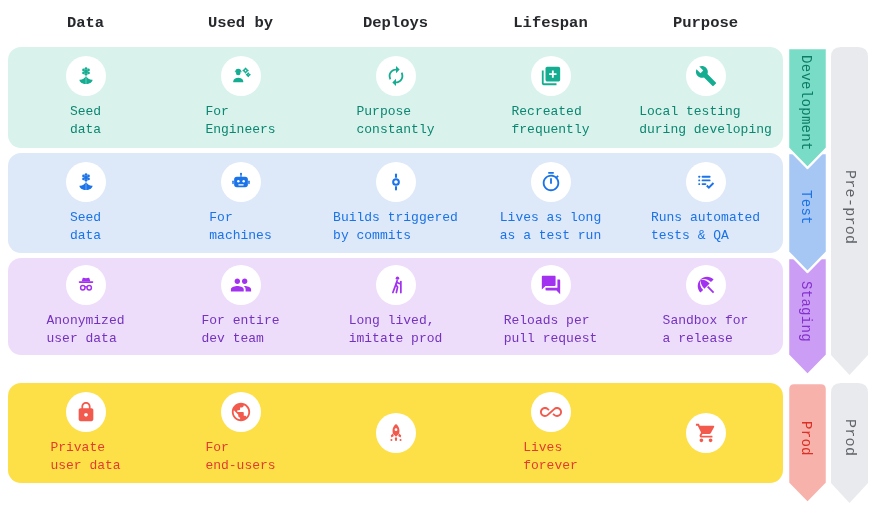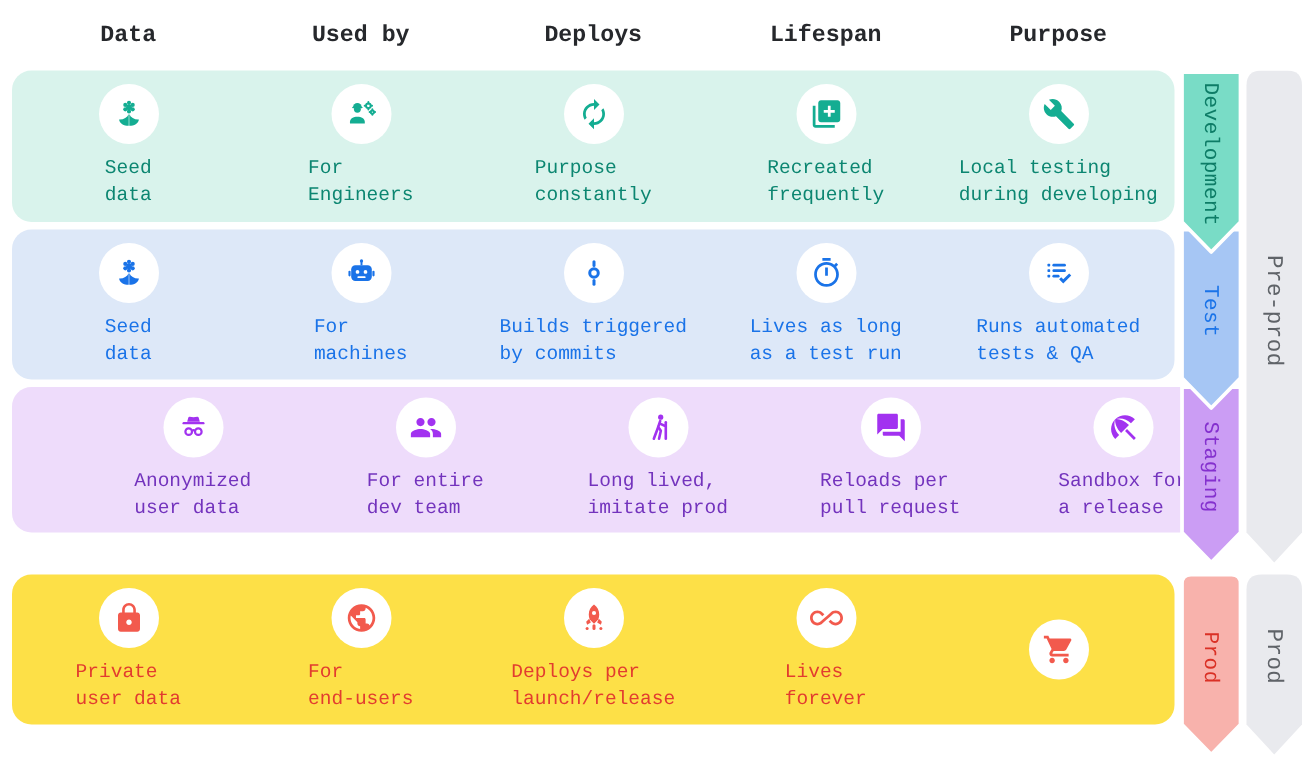--- a/index.html
+++ b/index.html
@@ -7,21 +7,21 @@
     position:relative;width:871px;height:511px;background:#fff;overflow:hidden;
     font-family:Liberation Mono, monospace;
   }
   
   .header-row{position:absolute;left:8px;top:14px;width:775px;display:flex;}
   .col-header{flex:1;text-align:center;font-size:15.5px;font-weight:700;color:#26282c;}
   
   .env-row{position:absolute;left:8px;width:775px;border-radius:13px;display:flex;align-items:stretch;}
   .row-development{top:47px;height:101px;background:#d9f3ec;color:#0c8671;}
   .row-test{top:153px;height:100px;background:#dde8f8;color:#1a73e8;}
-  .row-staging{top:258px;height:97px;background:#eedcfb;color:#7333bd;padding-left:43px;}
+  .row-staging{top:258px;height:97px;background:#eedcfb;color:#7333bd;}
   .row-prod{top:383px;height:100px;background:#fde047;color:#e23c2f;}
   .cell{flex:1;display:flex;flex-direction:column;align-items:center;justify-content:center;gap:7px;}
   .icon-circle{
     width:40px;height:40px;border-radius:50%;background:#fff;
     display:flex;align-items:center;justify-content:center;flex:0 0 auto;
   }
   .row-development .icon-circle{color:#14ad92;}
   .row-test .icon-circle{color:#1a73e8;}
   .row-staging .icon-circle{color:#a232f0;}
   .row-prod .icon-circle{color:#f25a4d;}
@@ -308,24 +308,20 @@
       <div class="icon-circle">
         <svg width="22" height="22" viewBox="0 0 24 24" fill="currentColor">
           <path d="M12 2.2c2.4 1.6 3.8 4.4 3.8 7.3 0 1.2-.2 2.4-.7 3.5l-3.1 3.1-3.1-3.1c-.5-1.1-.7-2.3-.7-3.5 0-2.9 1.4-5.7 3.8-7.3z"></path>
           <circle cx="12" cy="8.4" r="1.5" fill="#fff"></circle>
           <path d="M8.5 12.6l-2.2 2.2.7 2.1 2.7-1.6zM15.5 12.6l2.2 2.2-.7 2.1-2.7-1.6z"></path>
           <rect x="10.9" y="16.6" width="2.2" height="4.2" rx="1.1"></rect>
           <circle cx="7" cy="19.6" r="1.1"></circle>
             <circle cx="17" cy="19.6" r="1.1"></circle>
         </svg>
       </div>
-      <div class="cell-text">
-        <span>Deploys per</span>
-          <span>launch/release</span>
-      </div>
     </div>
     <div class="cell">
       <div class="icon-circle">
         <svg width="22" height="22" viewBox="0 0 24 24" fill="currentColor">
           <path d="M18.6 6.62c-1.44 0-2.8.56-3.77 1.53L12 10.66 10.48 12h.01L7.8 14.39c-.64.64-1.49.99-2.4.99-1.87 0-3.39-1.51-3.39-3.38S3.53 8.62 5.4 8.62c.91 0 1.76.35 2.44 1.03l1.13 1 1.51-1.34L9.22 8.2C8.2 7.18 6.84 6.62 5.4 6.62 2.42 6.62 0 9.04 0 12s2.42 5.38 5.4 5.38c1.44 0 2.8-.56 3.77-1.53l2.83-2.5.01.01L13.52 12h-.01l2.69-2.39c.64-.64 1.49-.99 2.4-.99 1.87 0 3.39 1.51 3.39 3.38s-1.52 3.38-3.39 3.38c-.9 0-1.76-.35-2.44-1.03l-1.14-1.01-1.51 1.34 1.27 1.12c1.02 1.01 2.37 1.57 3.82 1.57 2.98 0 5.4-2.41 5.4-5.38s-2.42-5.37-5.4-5.37z"></path>
         </svg>
       </div>
       <div class="cell-text">
         <span>Lives</span>
           <span>forever</span>

